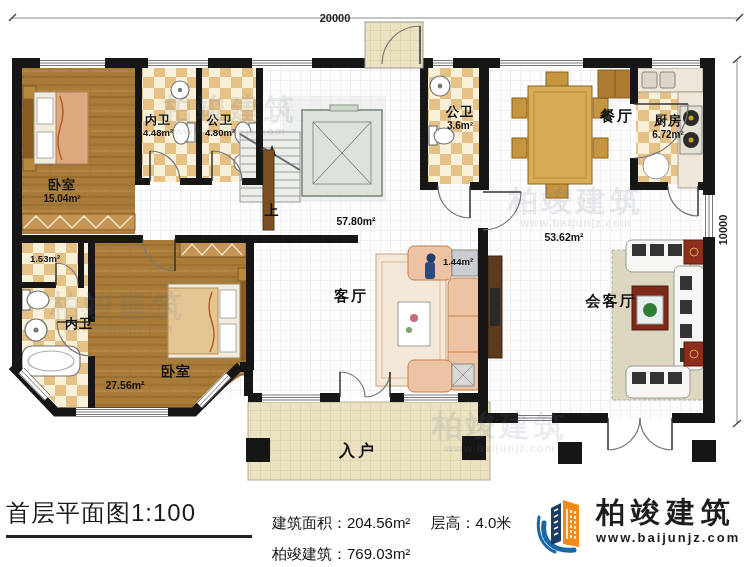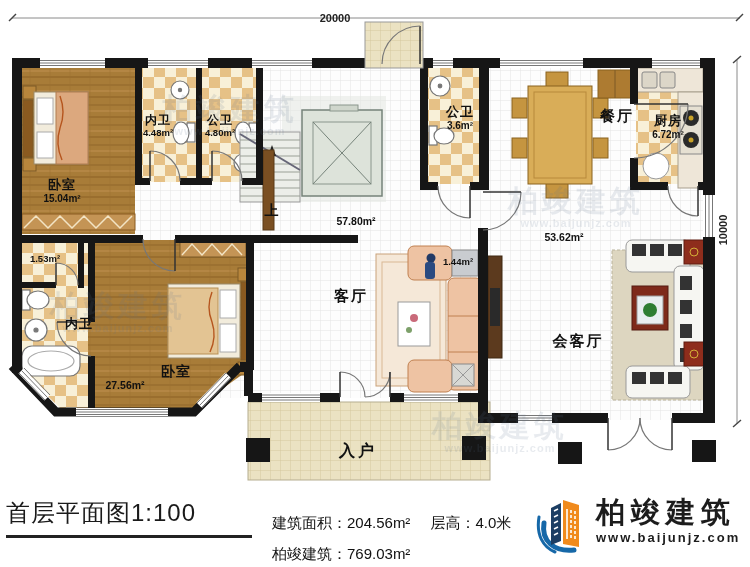--- a/index.html
+++ b/index.html
@@ -452,21 +452,21 @@
     </div>
     <div class="rlabel" style="left:356px;top:221px;">
       <div class="rarea" style="font-size:10.5px">57.80m²</div>
     </div>
     <div class="rlabel" style="left:564px;top:237px;">
       <div class="rarea" style="font-size:10.5px">53.62m²</div>
     </div>
     <div class="rlabel" style="left:343px;top:296px;">
       <div class="rname big">客厅</div>
     </div>
-    <div class="rlabel" style="left:570px;top:301px;margin-top:40px;">
+    <div class="rlabel" style="left:603px;top:301px;">
       <div class="rname big">会客厅</div>
     </div>
     <div class="rlabel" style="left:458px;top:262px;">
       <div class="rarea" style="font-size:9.5px">1.44m²</div>
     </div>
     <div class="rlabel" style="left:45px;top:259px;">
       <div class="rarea" style="font-size:9.5px">1.53m²</div>
     </div>
     <div class="rlabel" style="left:79px;top:324px;">
       <div class="rname">内卫</div>

